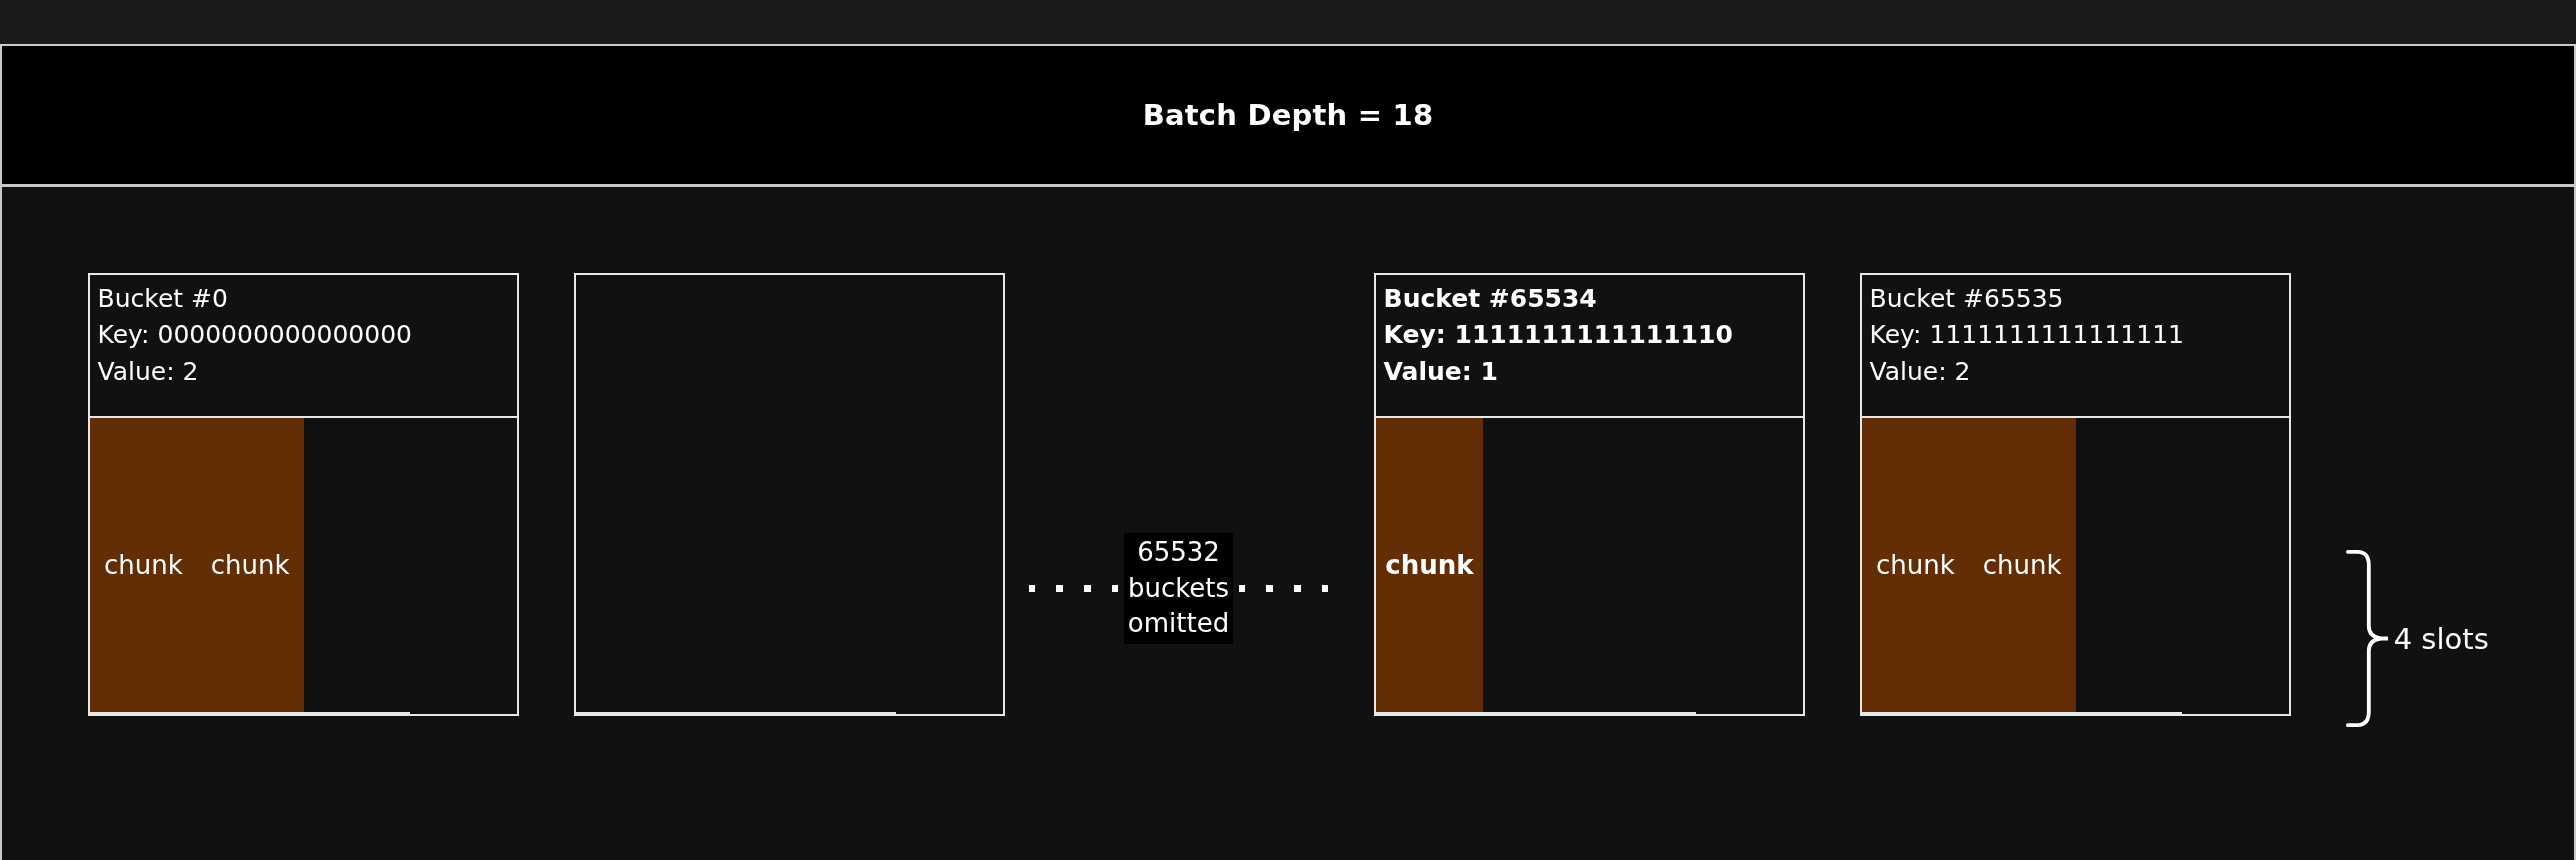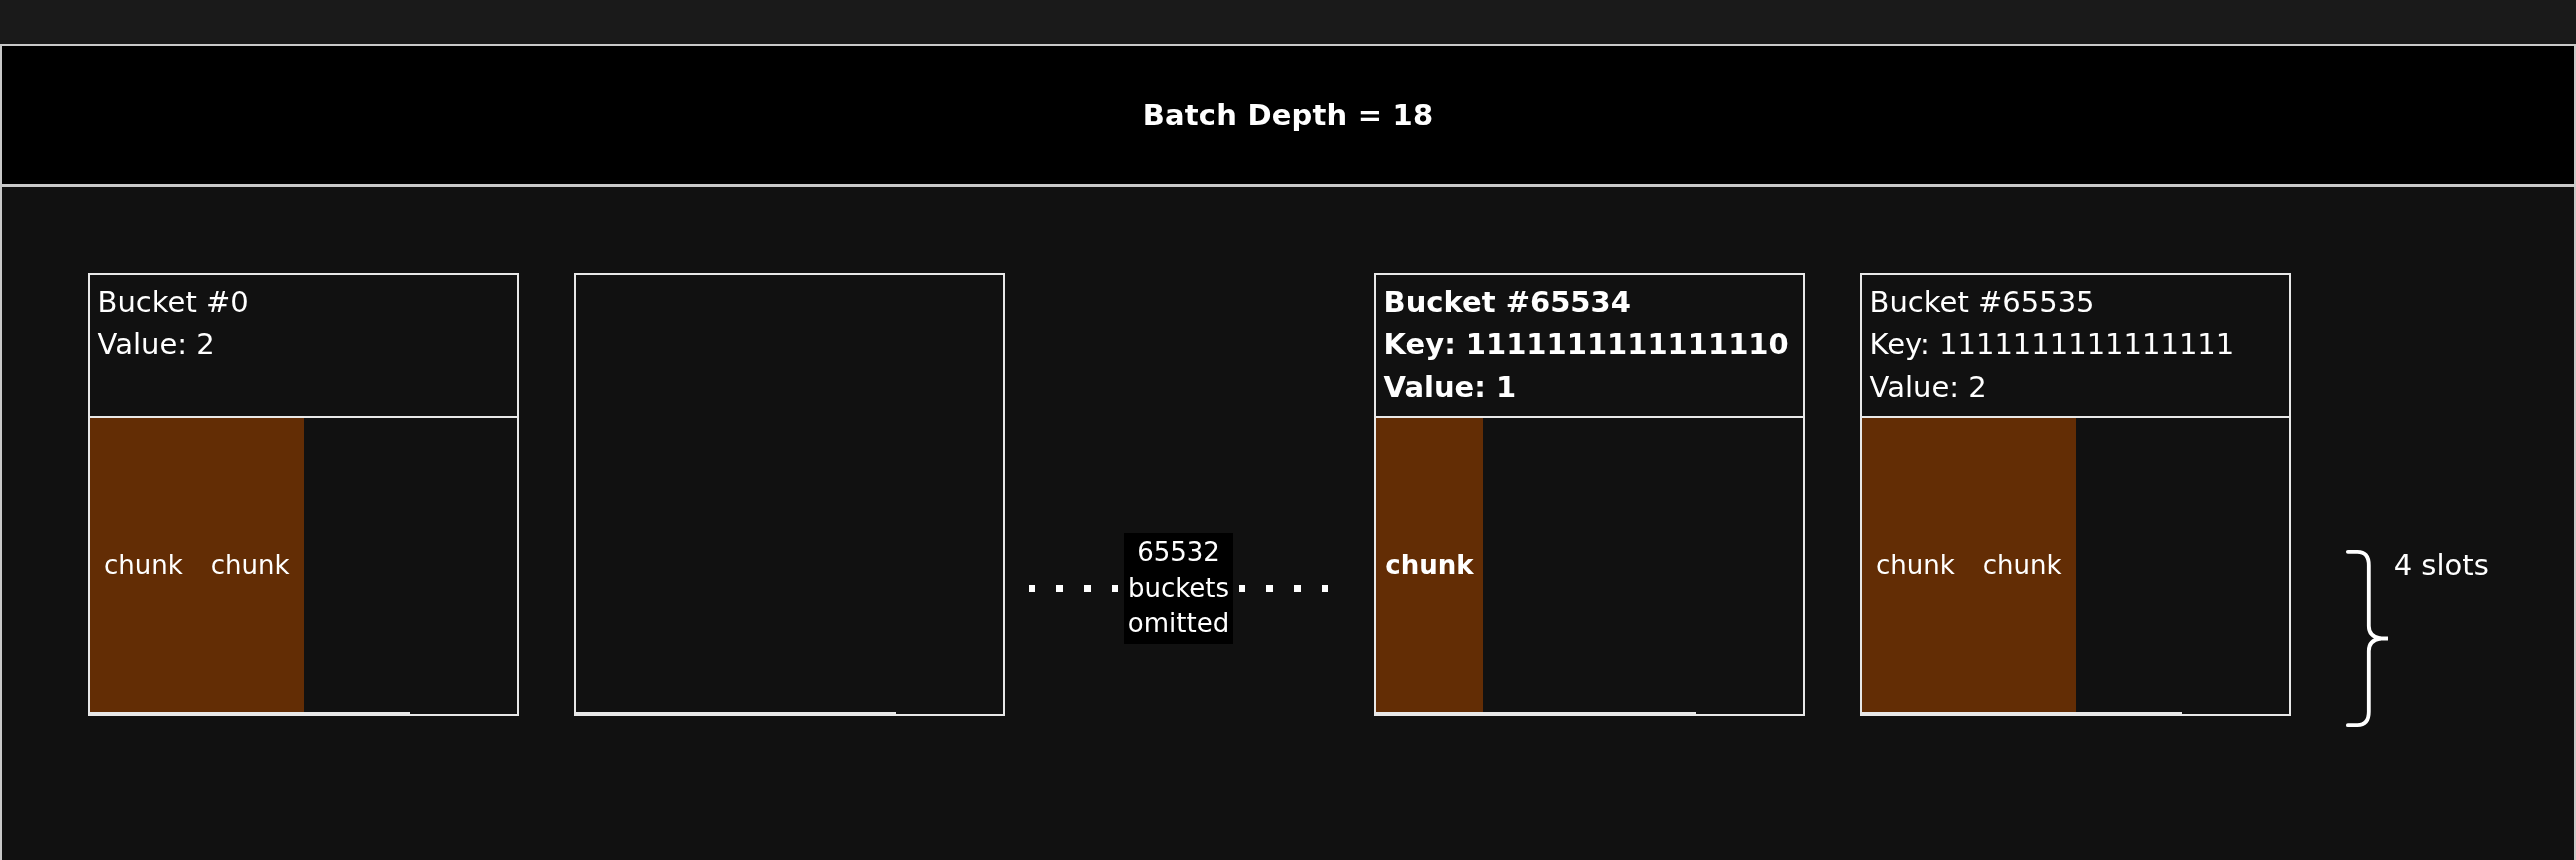--- a/index.html
+++ b/index.html
@@ -68,21 +68,21 @@
     display: flex;
     flex-direction: column;
   }
   .bucket-head {
     flex: 0 0 auto;
     height: 143px;
     box-sizing: border-box;
     border-bottom: 2.9px solid #e8e8e8;
     padding: 5.7px 7.6px 0 7.6px;
     color: #ffffff;
-    font-size: 29px;
+    font-size: 25px;
     line-height: 1.47;
     white-space: nowrap;
     overflow: hidden;
   }
   .bucket-head div { white-space: nowrap; }
 
   .slots {
     flex: 1 1 auto;
     display: flex;
     flex-direction: row;
@@ -141,21 +141,21 @@
   }
 
   
   #brace-group {
     position: absolute;
     left: 2340px;
     top: 357px;
     width: 219px;
     height: 181px;
     display: flex;
-    align-items: flex-start;
+    align-items: center;
   }
   #brace-svg { display: block; }
   #brace-label {
     color: #ffffff;
     font-size: 29px;
     white-space: nowrap;
     margin-left: 5.7px;
   }
 </style>
 </head>
@@ -165,20 +165,21 @@
 
   <div id="header">
     <div class="header-line">Batch Depth = 18</div>
   </div>
 
   <div id="stage">
 
     <div class="bucket" id="bucket-0">
       <div class="bucket-head">
         <div>Bucket #0</div>
+        <div>Key: 0000000000000000</div>
         <div>Value: 2</div>
       </div>
       <div class="slots">
         <div class="slot filled">chunk</div>
         <div class="slot filled">chunk</div>
         <div class="slot"></div>
         <div class="slot"></div>
       </div>
     </div>
 

